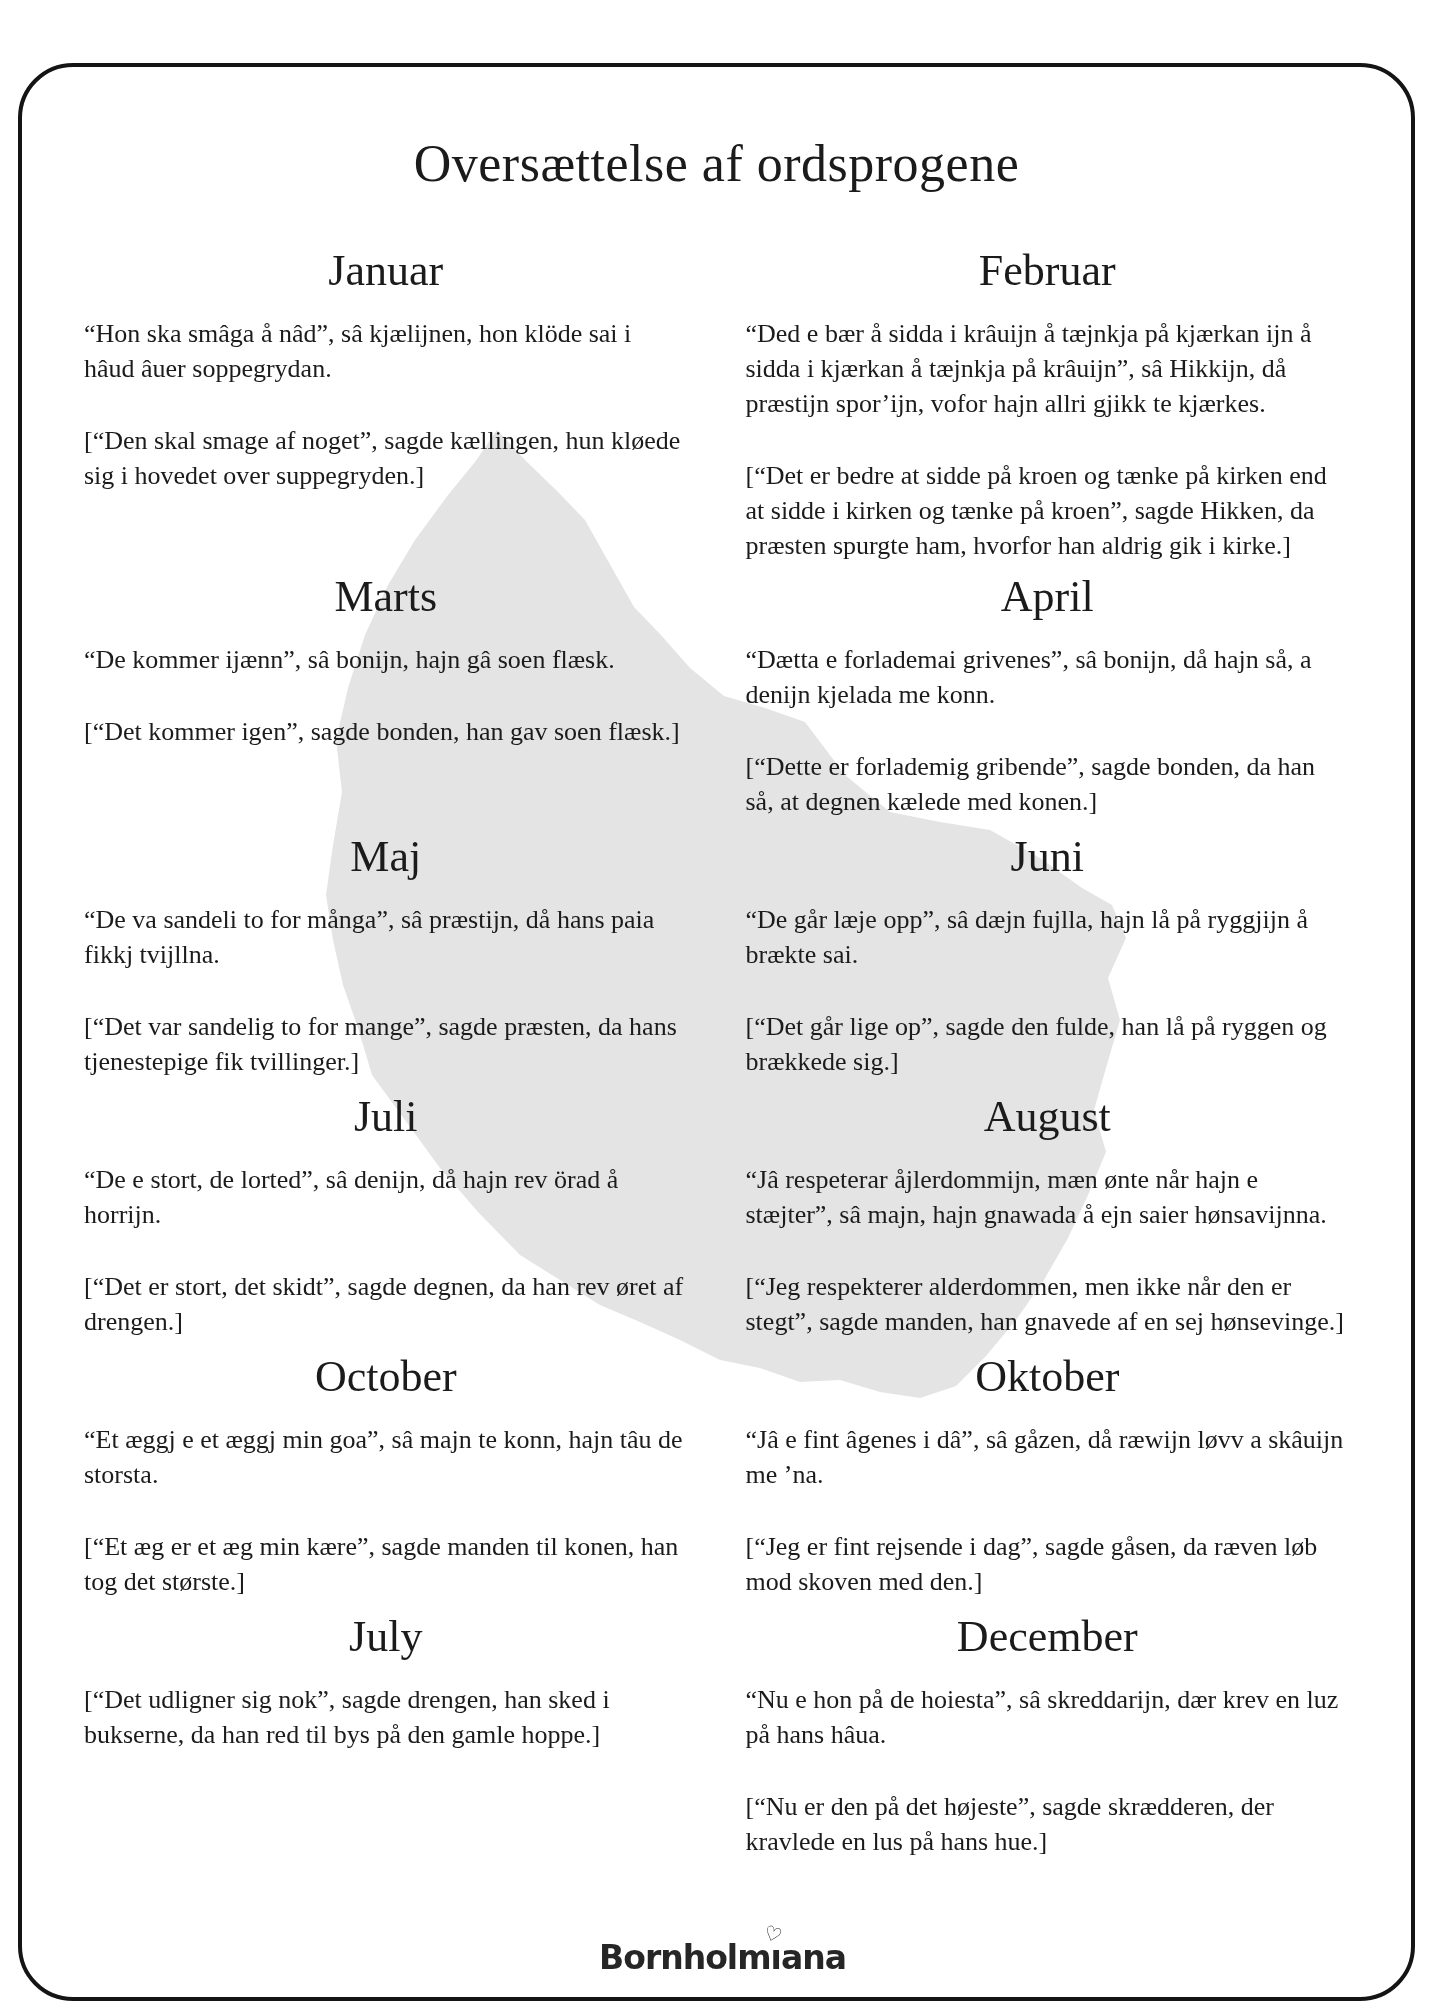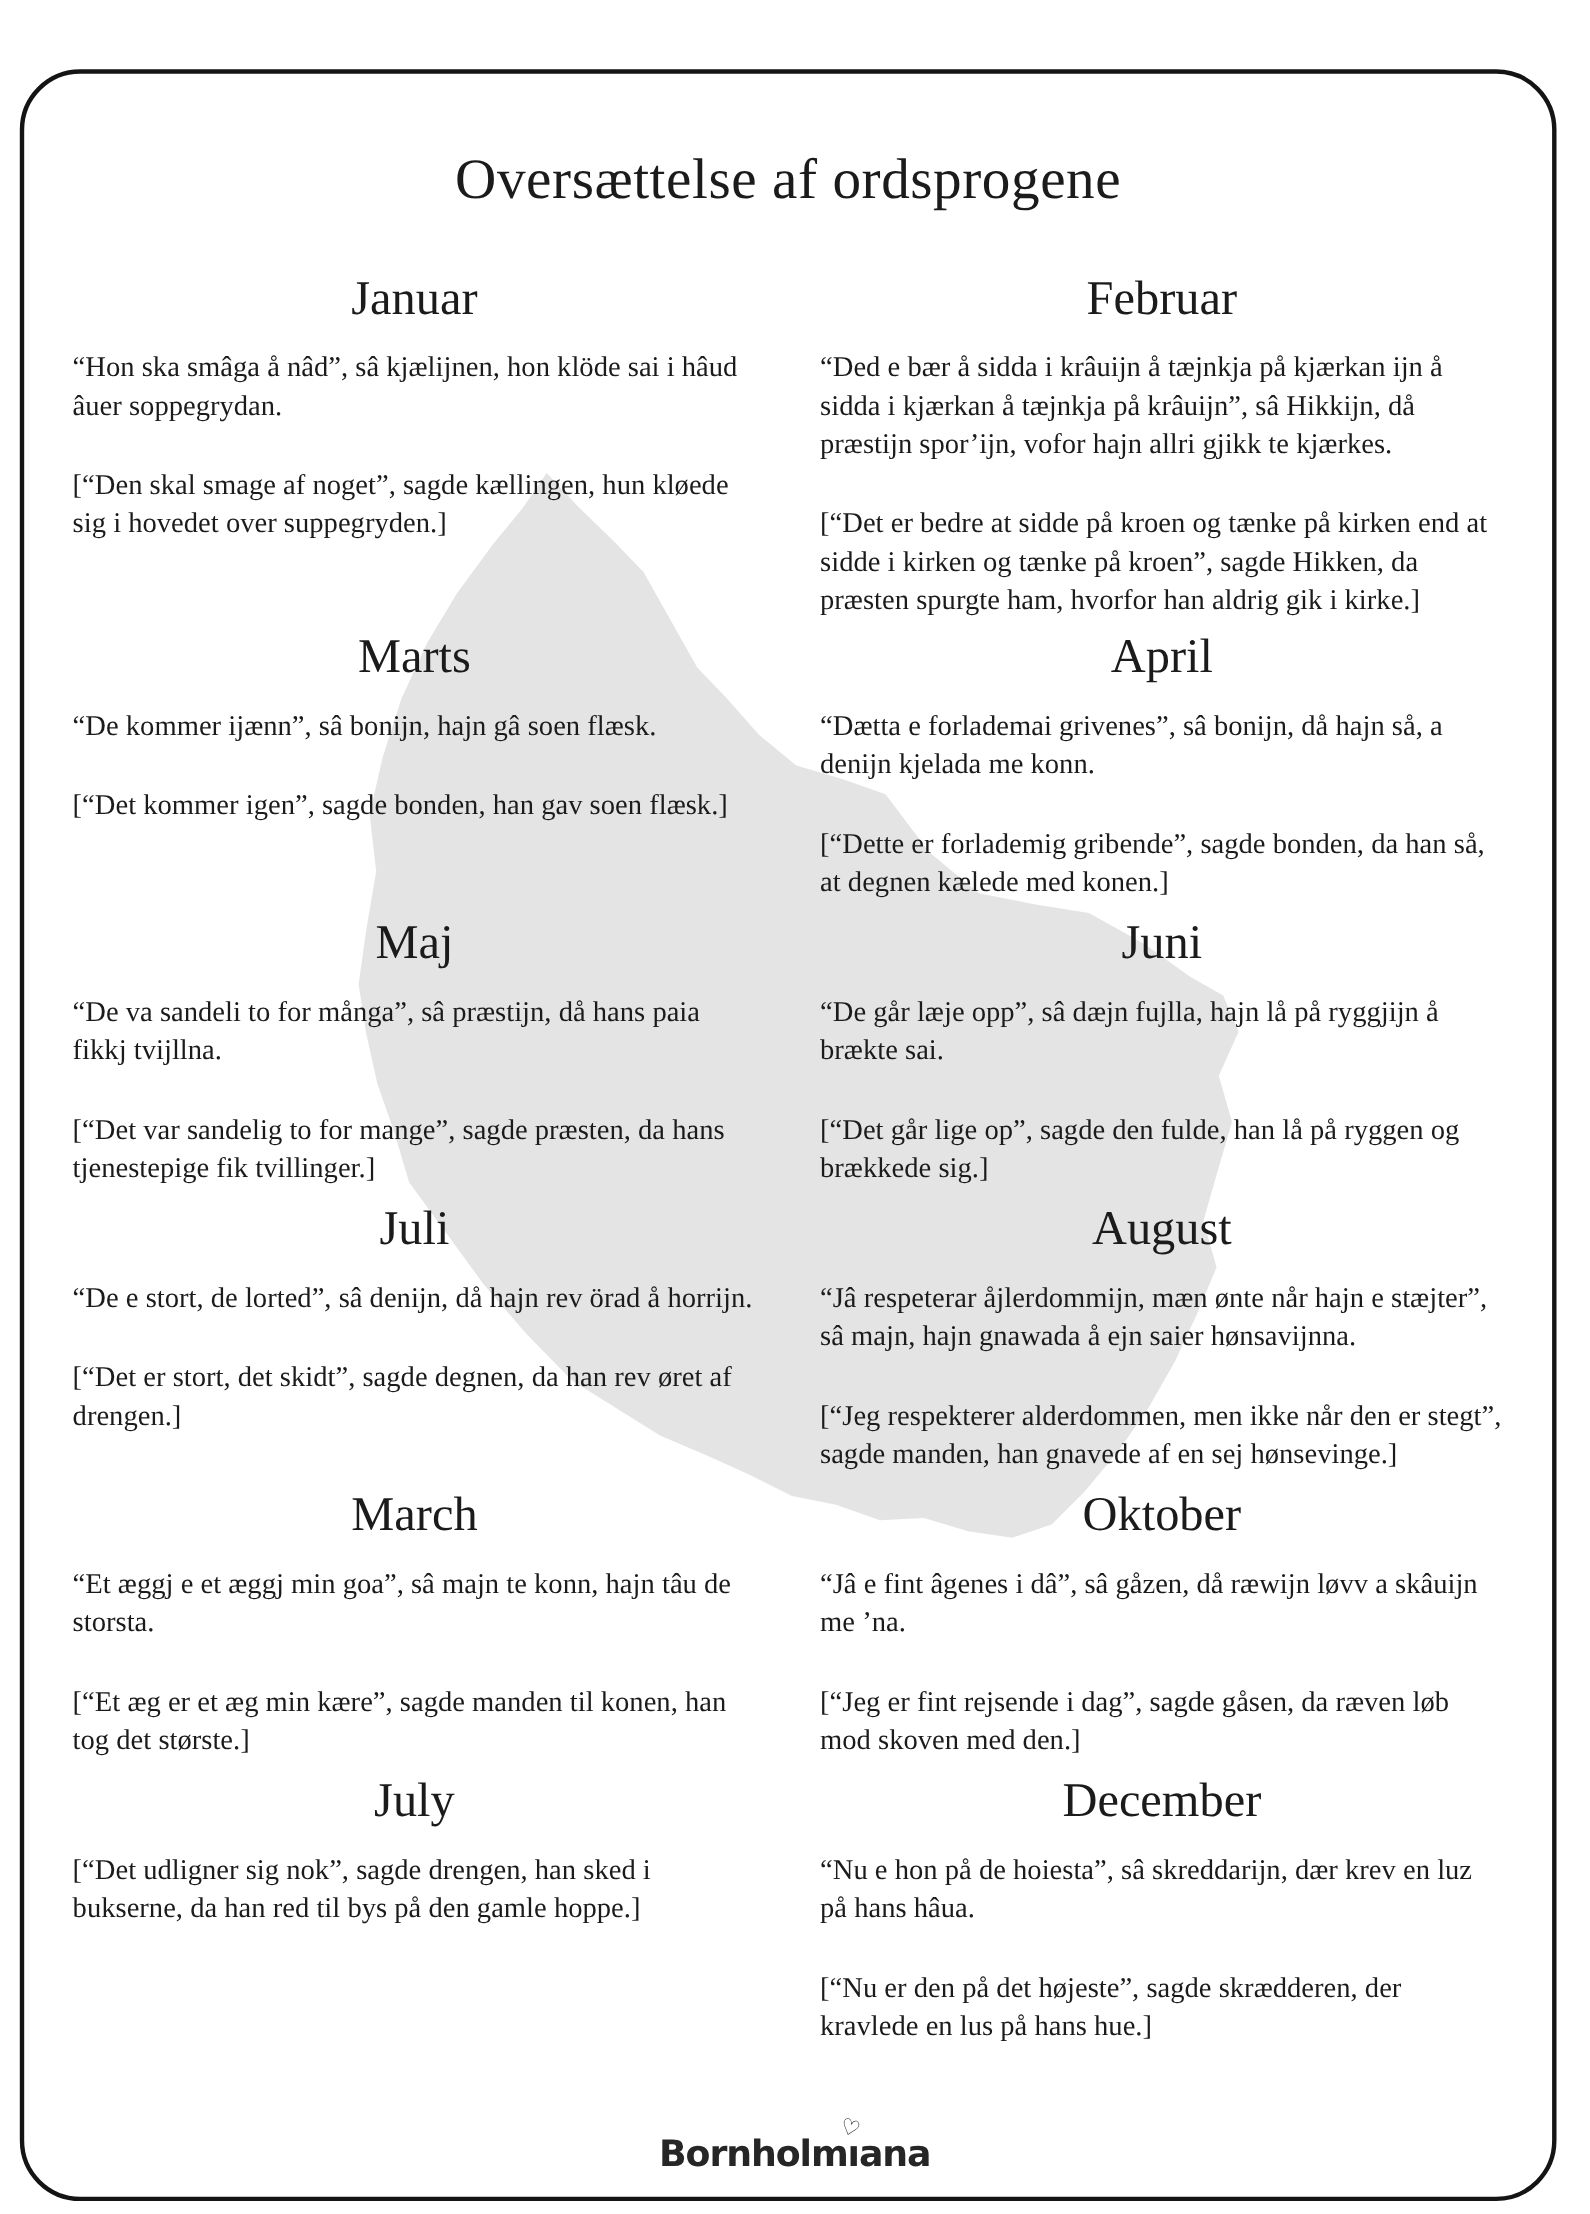--- a/index.html
+++ b/index.html
@@ -11,21 +11,21 @@
   }
   .page {
     position:absolute; left:18px; top:63px; width:1397px; height:1938px;
     border:4px solid #141414; border-radius:55px; background:transparent;
   }
   .map-layer {
     position:absolute; inset:0; z-index:1; pointer-events:none;
   }
   .content {
     position:absolute; left:18px; top:63px; width:1397px; height:1938px;
-    z-index:2; padding:0 48px;
+    z-index:2; padding:0 66px;
   }
   h1.doc-title {
     margin:70px 0 52px; text-align:center;
     font-size:52px; font-weight:normal; line-height:1.2; letter-spacing:0.5px;
   }
   .grid {
     display:grid; grid-template-columns:1fr 1fr; column-gap:58px;
     grid-template-rows:326px 260px 260px 260px 260px auto;
   }
   .month h2 {
@@ -108,21 +108,21 @@
       <p>[“Det er stort, det skidt”, sagde degnen, da han rev øret af drengen.]</p>
     </section>
 
     <section class="month">
       <h2>August</h2>
       <p>“Jâ respeterar åjlerdommijn, mæn ønte når hajn e stæjter”, sâ majn, hajn gnawada å ejn saier hønsavijnna.</p>
       <p>[“Jeg respekterer alderdommen, men ikke når den er stegt”, sagde manden, han gnavede af en sej hønsevinge.]</p>
     </section>
 
     <section class="month">
-      <h2>March</h2>
+      <h2>October</h2>
       <p>“Et æggj e et æggj min goa”, sâ majn te konn, hajn tâu de storsta.</p>
       <p>[“Et æg er et æg min kære”, sagde manden til konen, han tog det største.]</p>
     </section>
 
     <section class="month">
       <h2>Oktober</h2>
       <p>“Jâ e fint âgenes i dâ”, sâ gåzen, då ræwijn løvv a skâuijn me ’na.</p>
       <p>[“Jeg er fint rejsende i dag”, sagde gåsen, da ræven løb mod skoven med den.]</p>
     </section>
 

